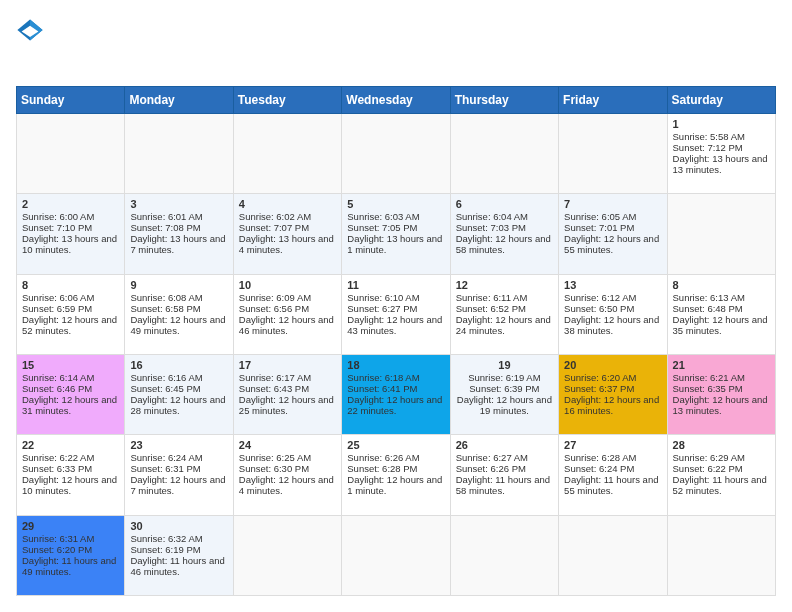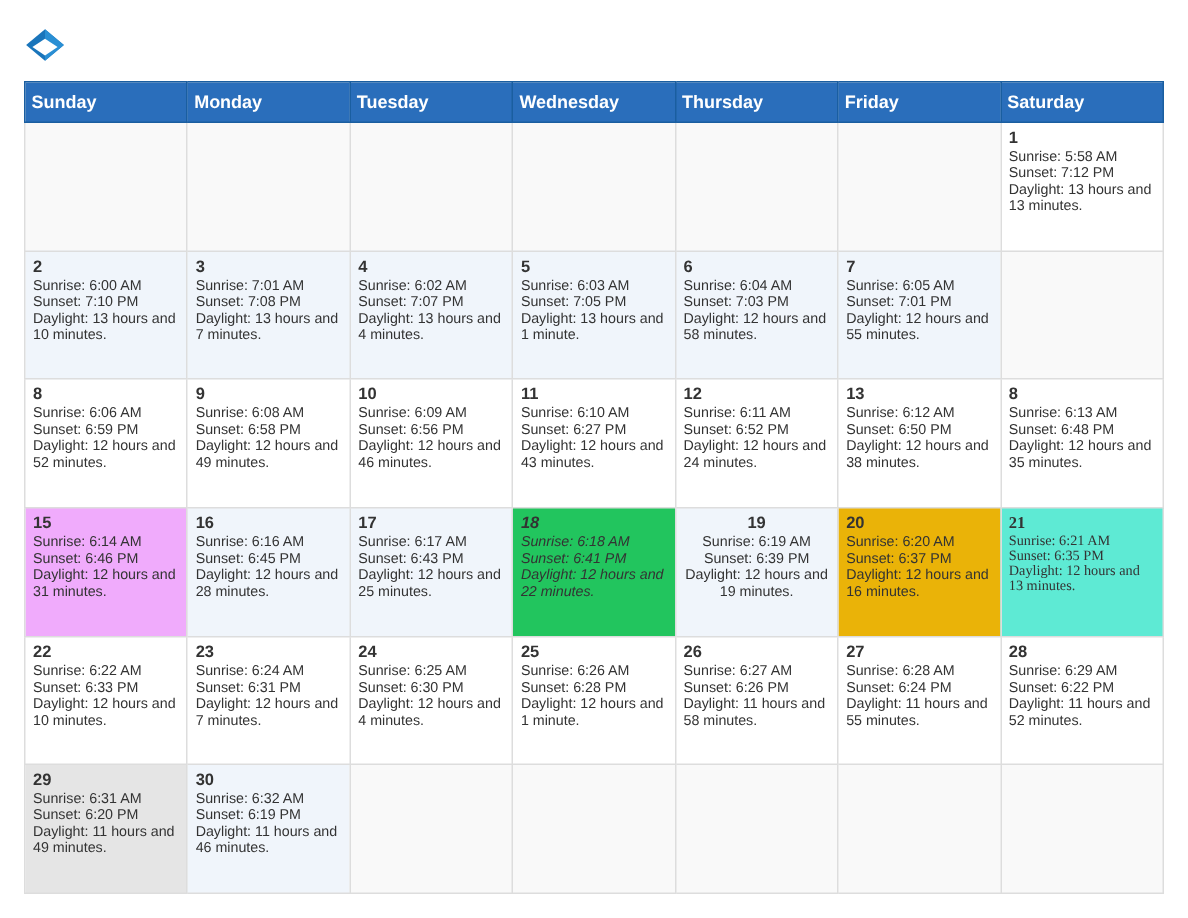--- a/index.html
+++ b/index.html
@@ -9,20 +9,21 @@
       width: 792px;
       height: 612px;
       overflow: hidden;
     }
     .page {
       width: 792px;
       height: 612px;
       padding: 16px;
       display: flex;
       flex-direction: column;
+      gap: 32px;
     }
     .header {
       display: flex;
       justify-content: space-between;
       align-items: flex-start;
       margin-bottom: 10px;
     }
     .logo {
       display: flex;
       align-items: center;
@@ -129,56 +130,56 @@
           <td class="empty-cell"></td>
           <td class="empty-cell"></td>
           <td class="empty-cell"></td>
           <td class="empty-cell"></td>
           <td class="empty-cell"></td>
           <td class="empty-cell"></td>
           <td><span class="day-num">1</span><span>Sunrise: 5:58 AM</span><br><span>Sunset: 7:12 PM</span><br><span>Daylight: 13 hours and 13 minutes.</span></td>
         </tr>
         <tr>
           <td style="background: rgb(240, 245, 251);"><span class="day-num">2</span><span>Sunrise: 6:00 AM</span><br><span>Sunset: 7:10 PM</span><br><span>Daylight: 13 hours and 10 minutes.</span></td>
-          <td style="background: rgb(240, 245, 251);"><span class="day-num">3</span><span>Sunrise: 7:01 AM</span><br><span>Sunset: 7:08 PM</span><br><span>Daylight: 13 hours and 7 minutes.</span></td>
+          <td style="background: rgb(240, 245, 251);"><span class="day-num">3</span><span>Sunrise: 6:01 AM</span><br><span>Sunset: 7:08 PM</span><br><span>Daylight: 13 hours and 7 minutes.</span></td>
           <td style="background: rgb(240, 245, 251);"><span class="day-num">4</span><span>Sunrise: 6:02 AM</span><br><span>Sunset: 7:07 PM</span><br><span>Daylight: 13 hours and 4 minutes.</span></td>
           <td style="background: rgb(240, 245, 251);"><span class="day-num">5</span><span>Sunrise: 6:03 AM</span><br><span>Sunset: 7:05 PM</span><br><span>Daylight: 13 hours and 1 minute.</span></td>
           <td style="background: rgb(240, 245, 251);"><span class="day-num">6</span><span>Sunrise: 6:04 AM</span><br><span>Sunset: 7:03 PM</span><br><span>Daylight: 12 hours and 58 minutes.</span></td>
           <td style="background: rgb(240, 245, 251);"><span class="day-num">7</span><span>Sunrise: 6:05 AM</span><br><span>Sunset: 7:01 PM</span><br><span>Daylight: 12 hours and 55 minutes.</span></td>
           <td class="empty-cell"></td>
         </tr>
         <tr>
           <td><span class="day-num">8</span><span>Sunrise: 6:06 AM</span><br><span>Sunset: 6:59 PM</span><br><span>Daylight: 12 hours and 52 minutes.</span></td>
           <td><span class="day-num">9</span><span>Sunrise: 6:08 AM</span><br><span>Sunset: 6:58 PM</span><br><span>Daylight: 12 hours and 49 minutes.</span></td>
           <td><span class="day-num">10</span><span>Sunrise: 6:09 AM</span><br><span>Sunset: 6:56 PM</span><br><span>Daylight: 12 hours and 46 minutes.</span></td>
           <td><span class="day-num">11</span><span>Sunrise: 6:10 AM</span><br><span>Sunset: 6:27 PM</span><br><span>Daylight: 12 hours and 43 minutes.</span></td>
           <td><span class="day-num">12</span><span>Sunrise: 6:11 AM</span><br><span>Sunset: 6:52 PM</span><br><span>Daylight: 12 hours and 24 minutes.</span></td>
           <td><span class="day-num">13</span><span>Sunrise: 6:12 AM</span><br><span>Sunset: 6:50 PM</span><br><span>Daylight: 12 hours and 38 minutes.</span></td>
           <td><span class="day-num">8</span><span>Sunrise: 6:13 AM</span><br><span>Sunset: 6:48 PM</span><br><span>Daylight: 12 hours and 35 minutes.</span></td>
         </tr>
         <tr>
           <td style="background: #f0abfc;"><span class="day-num">15</span><span>Sunrise: 6:14 AM</span><br><span>Sunset: 6:46 PM</span><br><span>Daylight: 12 hours and 31 minutes.</span></td>
           <td style="background: rgb(240, 245, 251);"><span class="day-num">16</span><span>Sunrise: 6:16 AM</span><br><span>Sunset: 6:45 PM</span><br><span>Daylight: 12 hours and 28 minutes.</span></td>
           <td style="background: rgb(240, 245, 251);"><span class="day-num">17</span><span>Sunrise: 6:17 AM</span><br><span>Sunset: 6:43 PM</span><br><span>Daylight: 12 hours and 25 minutes.</span></td>
-          <td style="background: #22c55e; font-style: italic;"><span class="day-num">18</span><span>Sunrise: 6:18 AM</span><br><span>Sunset: 6:41 PM</span><br><span>Daylight: 12 hours and 22 minutes.</span></td>
+          <td style="background: #0ea5e9;"><span class="day-num">18</span><span>Sunrise: 6:18 AM</span><br><span>Sunset: 6:41 PM</span><br><span>Daylight: 12 hours and 22 minutes.</span></td>
           <td style="background: rgb(240, 245, 251); text-align: center;"><span class="day-num">19</span><span>Sunrise: 6:19 AM</span><br><span>Sunset: 6:39 PM</span><br><span>Daylight: 12 hours and 19 minutes.</span></td>
           <td style="background: #eab308;"><span class="day-num">20</span><span>Sunrise: 6:20 AM</span><br><span>Sunset: 6:37 PM</span><br><span>Daylight: 12 hours and 16 minutes.</span></td>
-          <td style="background: #5eead4; font-family: Liberation Serif, serif;"><span class="day-num">21</span><span>Sunrise: 6:21 AM</span><br><span>Sunset: 6:35 PM</span><br><span>Daylight: 12 hours and 13 minutes.</span></td>
+          <td style="background: #f9a8d4;"><span class="day-num">21</span><span>Sunrise: 6:21 AM</span><br><span>Sunset: 6:35 PM</span><br><span>Daylight: 12 hours and 13 minutes.</span></td>
         </tr>
         <tr>
           <td><span class="day-num">22</span><span>Sunrise: 6:22 AM</span><br><span>Sunset: 6:33 PM</span><br><span>Daylight: 12 hours and 10 minutes.</span></td>
           <td><span class="day-num">23</span><span>Sunrise: 6:24 AM</span><br><span>Sunset: 6:31 PM</span><br><span>Daylight: 12 hours and 7 minutes.</span></td>
           <td><span class="day-num">24</span><span>Sunrise: 6:25 AM</span><br><span>Sunset: 6:30 PM</span><br><span>Daylight: 12 hours and 4 minutes.</span></td>
           <td><span class="day-num">25</span><span>Sunrise: 6:26 AM</span><br><span>Sunset: 6:28 PM</span><br><span>Daylight: 12 hours and 1 minute.</span></td>
           <td><span class="day-num">26</span><span>Sunrise: 6:27 AM</span><br><span>Sunset: 6:26 PM</span><br><span>Daylight: 11 hours and 58 minutes.</span></td>
           <td><span class="day-num">27</span><span>Sunrise: 6:28 AM</span><br><span>Sunset: 6:24 PM</span><br><span>Daylight: 11 hours and 55 minutes.</span></td>
           <td><span class="day-num">28</span><span>Sunrise: 6:29 AM</span><br><span>Sunset: 6:22 PM</span><br><span>Daylight: 11 hours and 52 minutes.</span></td>
         </tr>
         <tr>
-          <td style="background: #e5e5e5;"><span class="day-num">29</span><span>Sunrise: 6:31 AM</span><br><span>Sunset: 6:20 PM</span><br><span>Daylight: 11 hours and 49 minutes.</span></td>
+          <td style="background: #3b82f6;"><span class="day-num">29</span><span>Sunrise: 6:31 AM</span><br><span>Sunset: 6:20 PM</span><br><span>Daylight: 11 hours and 49 minutes.</span></td>
           <td style="background: rgb(240, 245, 251); margin-left: 24px;"><span class="day-num">30</span><span>Sunrise: 6:32 AM</span><br><span>Sunset: 6:19 PM</span><br><span>Daylight: 11 hours and 46 minutes.</span></td>
           <td class="empty-cell"></td>
           <td class="empty-cell"></td>
           <td class="empty-cell"></td>
           <td class="empty-cell"></td>
           <td class="empty-cell"></td>
         </tr>
       </tbody>
   </table>
 </div>

